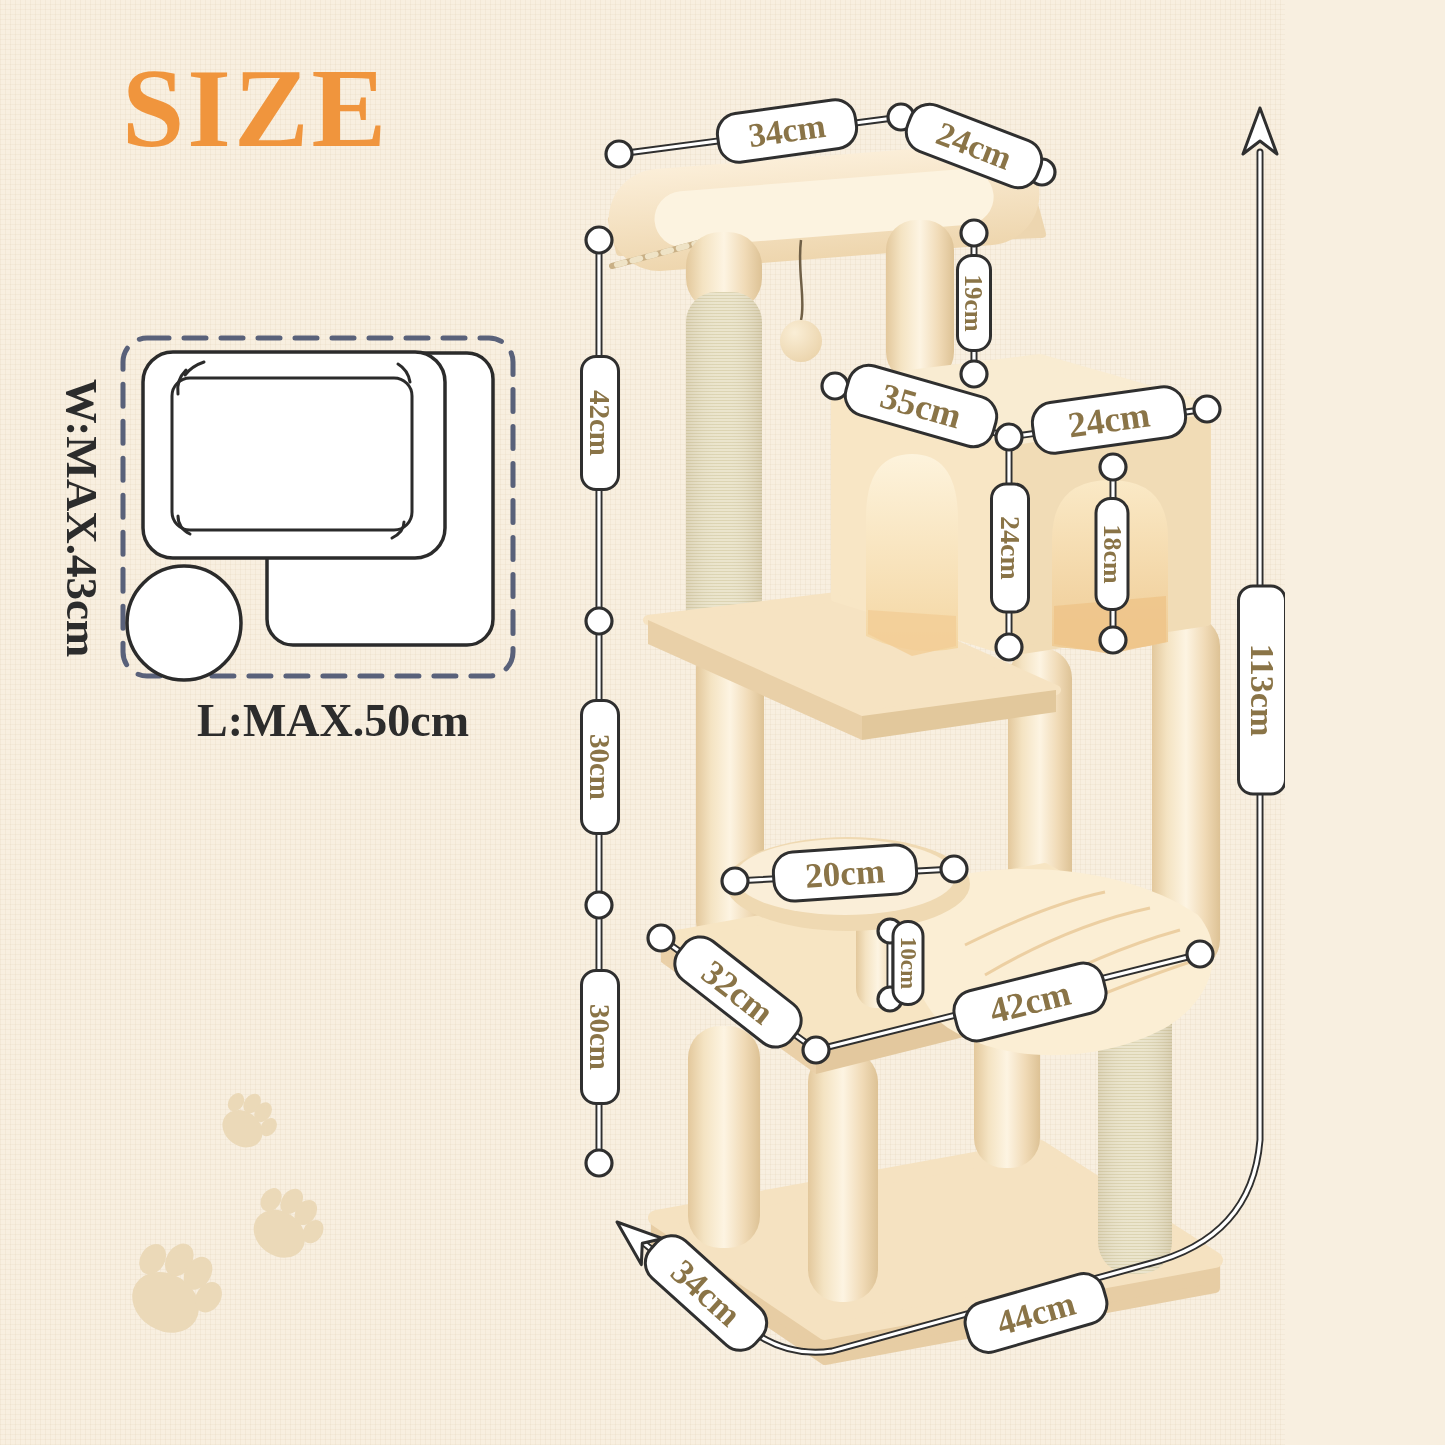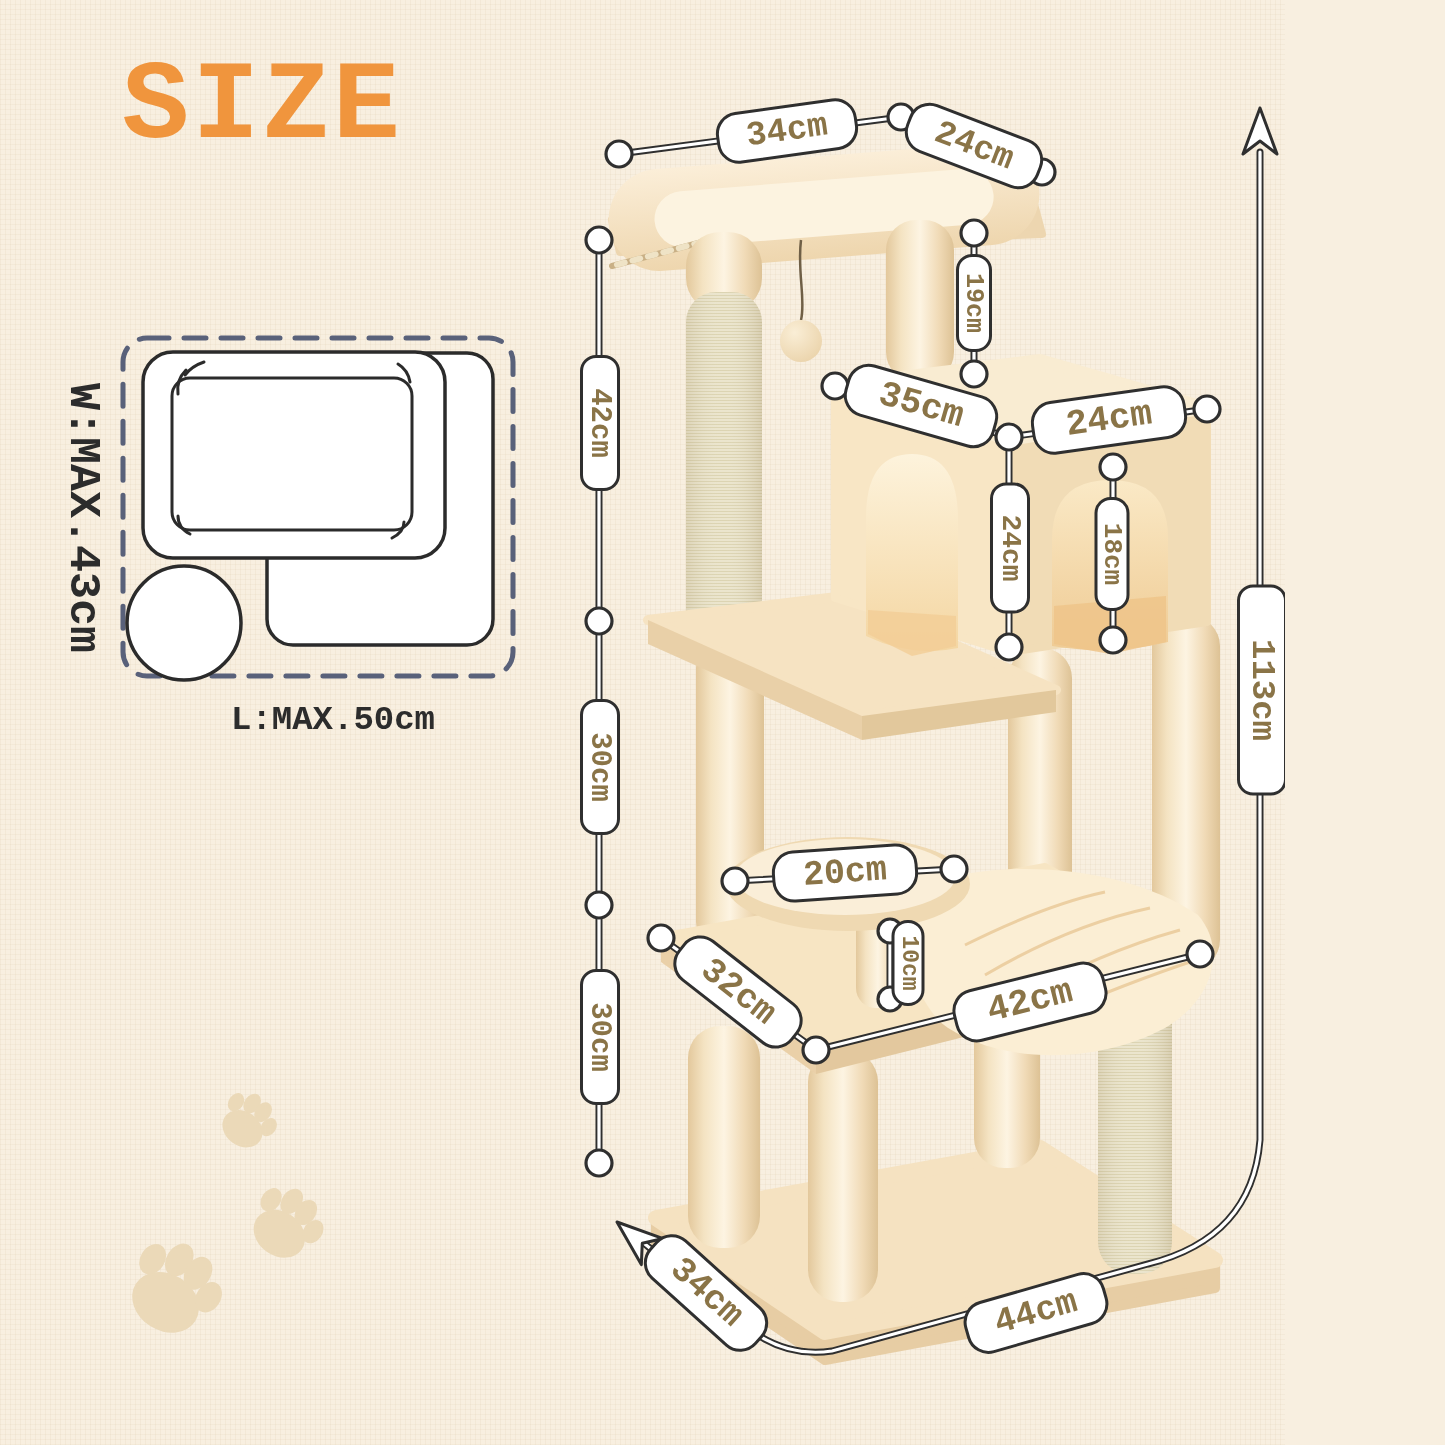--- a/index.html
+++ b/index.html
@@ -2,33 +2,33 @@
 <html><head>
 <meta charset="utf-8">
 <style>
   html,body{margin:0;padding:0;background:#f8efe0;}
   #stage{
     position:relative;width:1285px;height:1445px;overflow:hidden;
     background-color:#f8efe0;
     background-image:
       repeating-linear-gradient(90deg, rgba(213,191,157,0.14) 0 1px, transparent 1px 5px),
       repeating-linear-gradient(0deg, rgba(213,191,157,0.12) 0 1px, transparent 1px 5px);
-    font-family:Liberation Mono, monospace;
+    font-family:Liberation Serif, serif;
   }
   .layer{position:absolute;left:0;top:0;width:1445px;height:1445px;}
   #art{z-index:10;}
   #page-title{
     position:absolute;left:122px;top:52px;z-index:25;
     font-size:112px;font-weight:800;letter-spacing:3px;color:#F0953D;line-height:1;
   }
   .inset-label{
     position:absolute;z-index:25;color:#2c2c2c;font-weight:700;white-space:nowrap;
   }
   #inset-w{left:82px;top:518px;font-size:45px;transform:translate(-50%,-50%) rotate(90deg);}
-  #inset-l{left:333px;top:720px;font-size:34px;transform:translate(-50%,-50%);}
+  #inset-l{left:333px;top:720px;font-size:46px;transform:translate(-50%,-50%);}
   .pill{
     position:absolute;z-index:30;display:flex;align-items:center;justify-content:center;
     left:var(--x);top:var(--y);width:var(--w);height:var(--h);
     transform:translate(-50%,-50%) rotate(var(--r));
     background:#ffffff;border:3.5px solid #2f2f2f;border-radius:22px;
     color:#8A7447;font-weight:700;font-size:var(--fs);line-height:1;white-space:nowrap;
   }
   .pill.v{border-radius:16px;}
 </style>
 </head>

